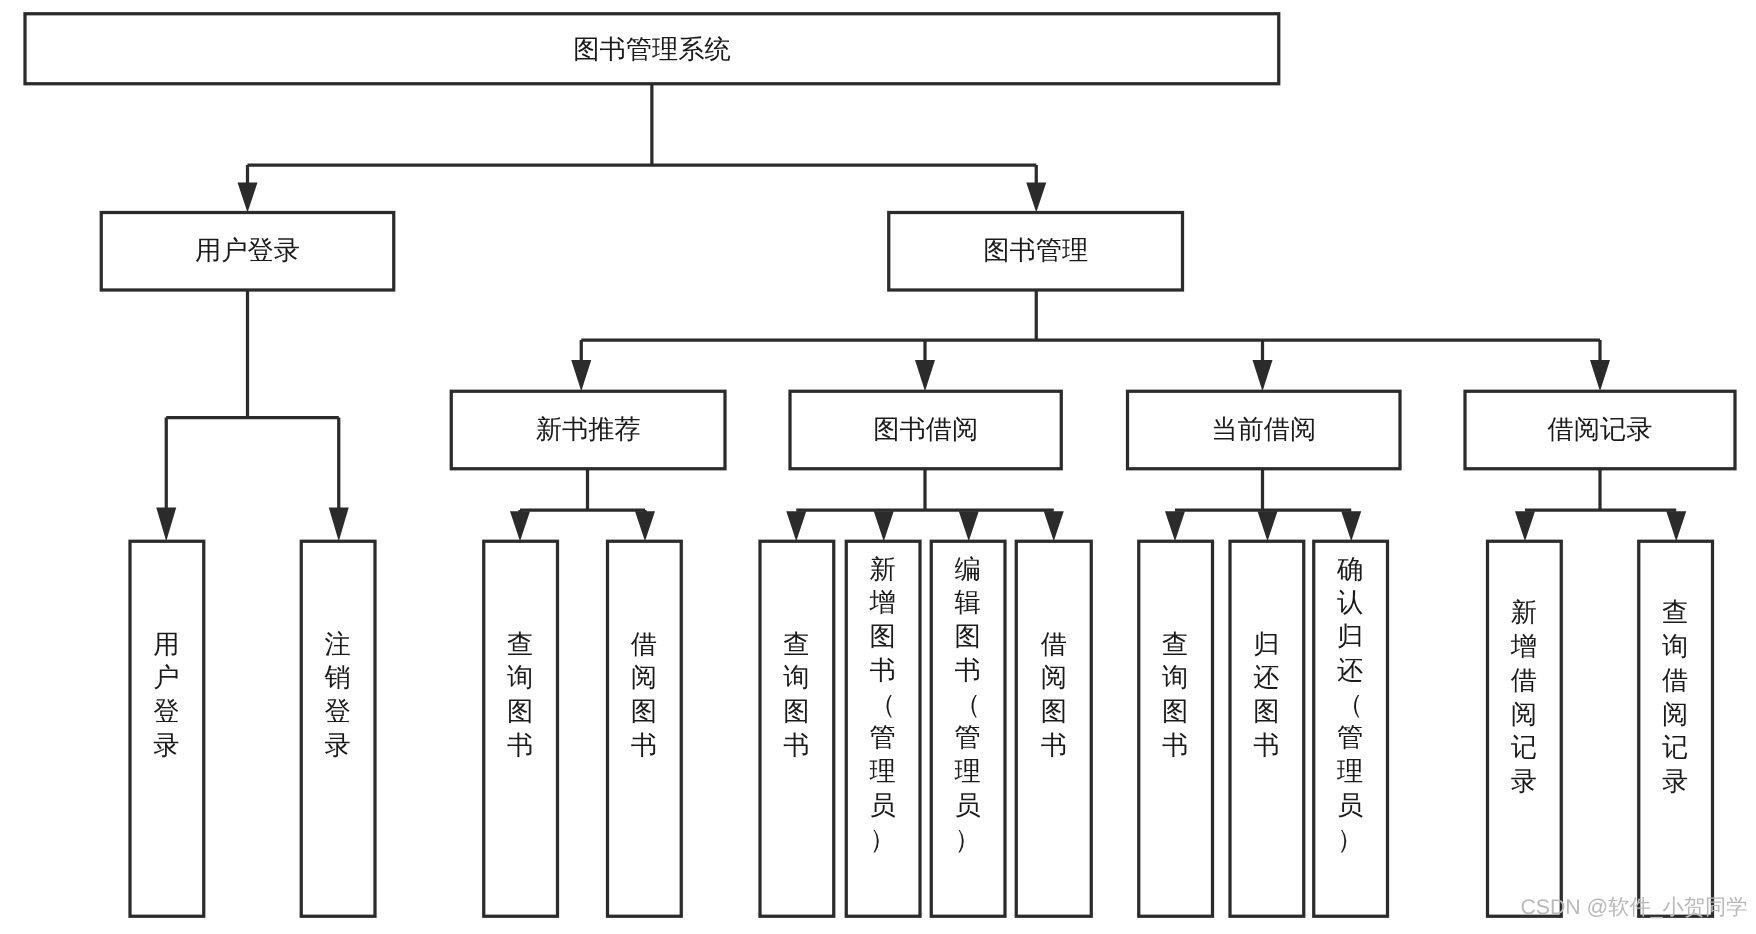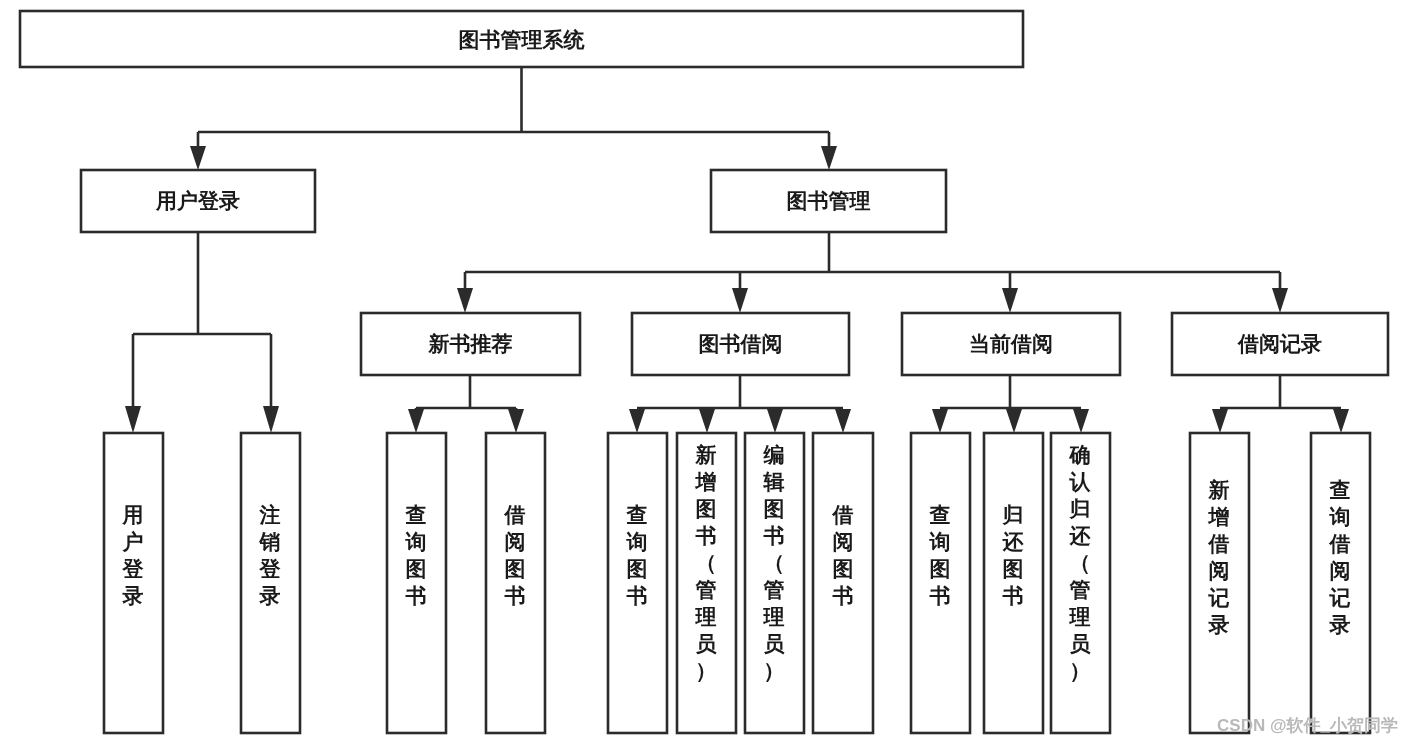--- a/index.html
+++ b/index.html
@@ -11,21 +11,20 @@
     width: 1405px;
     height: 747px;
     font-family: "Liberation Sans", "DejaVu Sans", sans-serif;
     overflow: hidden;
     position: relative;
   }
   #diagram-root {
     position: relative;
     width: 1405px;
     height: 747px;
-    font-weight: bold;
   }
   svg.diagram-svg {
     position: absolute;
     left: 0;
     top: 0;
     width: 1405px;
     height: 747px;
   }
   .node-box {
     fill: #ffffff;

